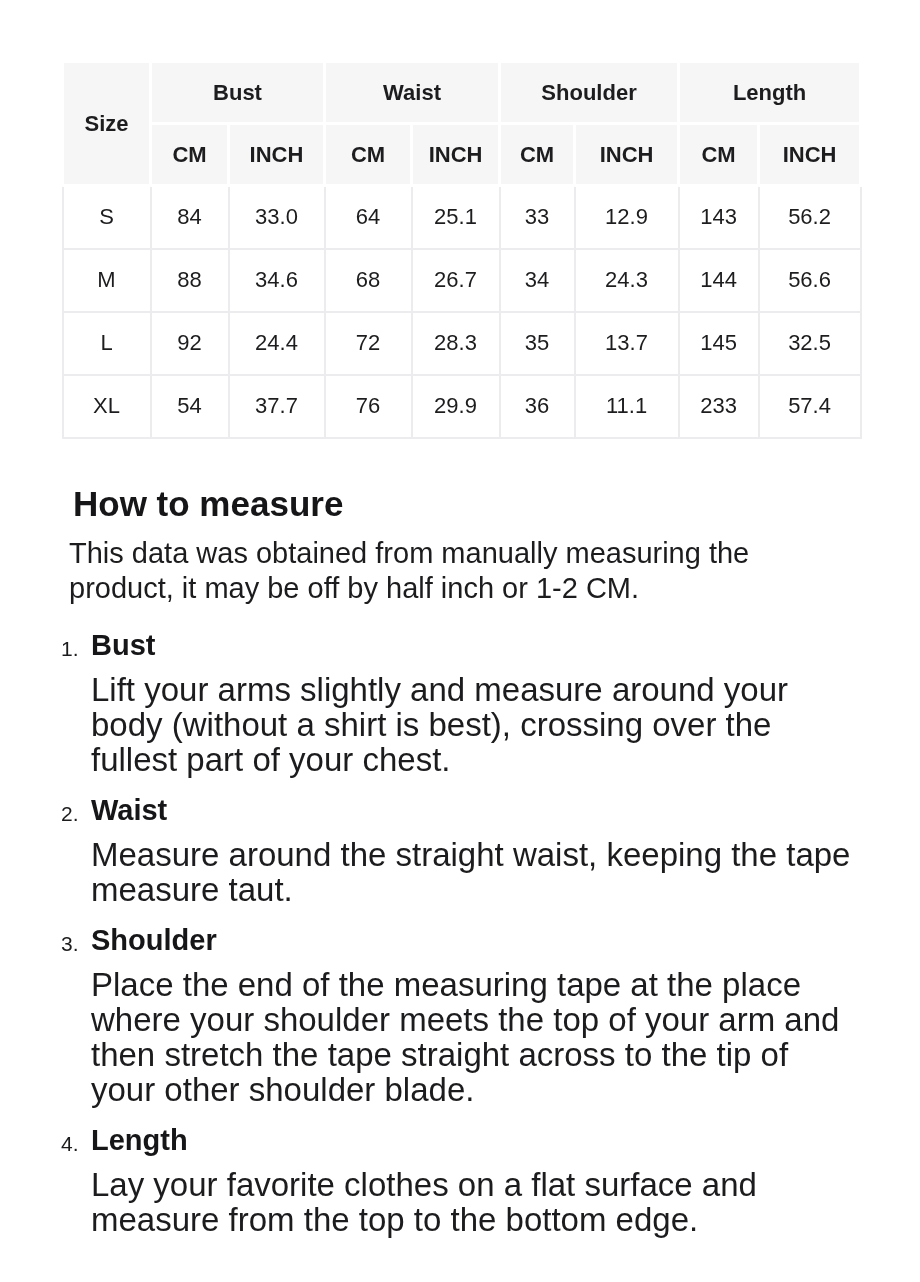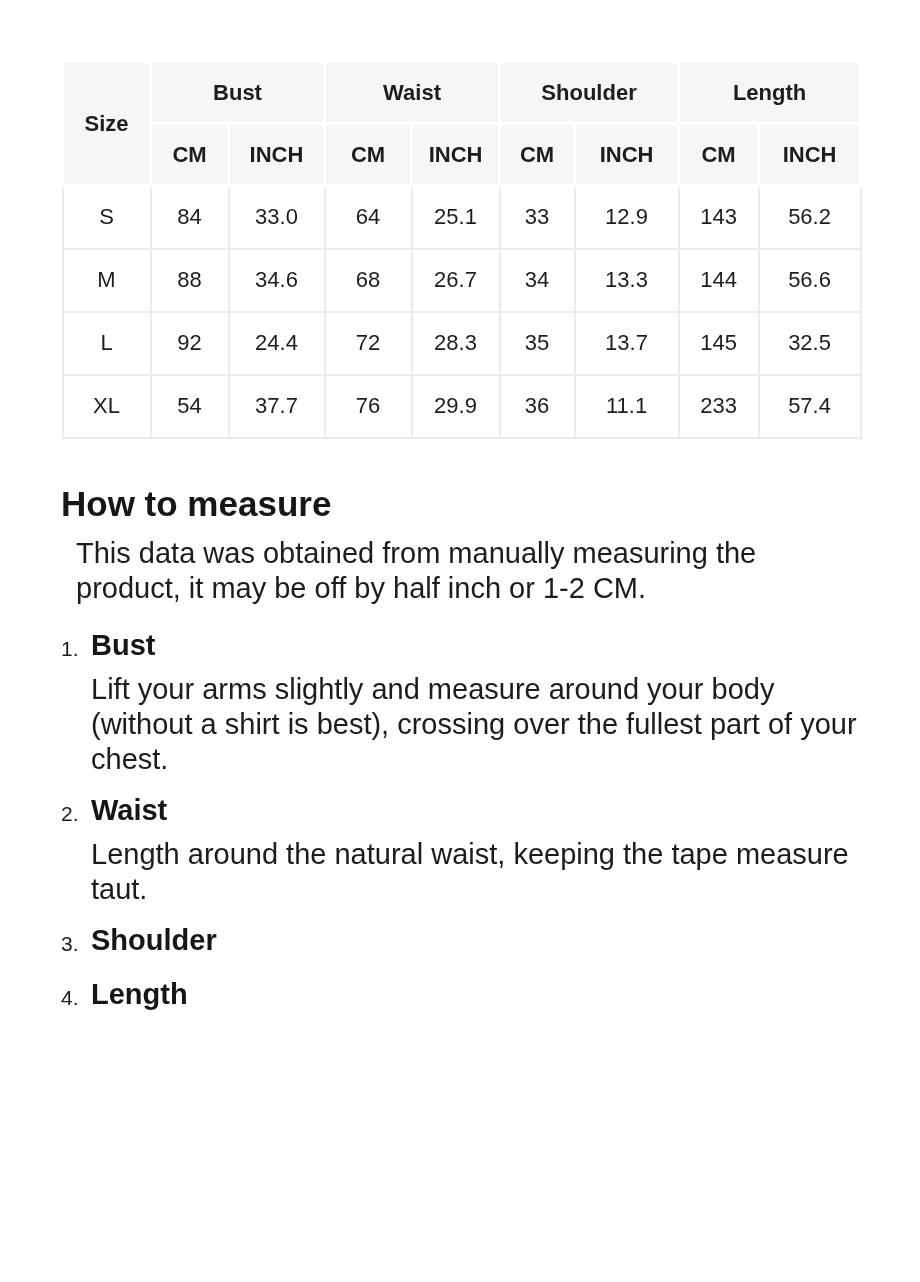--- a/index.html
+++ b/index.html
@@ -41,28 +41,28 @@
   table.size-chart tbody td,
   table.size-chart tbody th {
     background: #ffffff;
     border: 2px solid #ececee;
     font-weight: 400;
     height: 63px;
   }
 
   
   .htm-title {
-    margin: 44px 0 0 0;
+    margin: 44px 0 0 12px;
     font-size: 35px;
     line-height: 41px;
     font-weight: 700;
     color: #161618;
   }
   .htm-intro {
-    margin: 12px 0 0 15px;
+    margin: 12px 0 0 8px;
     font-size: 29px;
     line-height: 35px;
     color: #1c1c1e;
   }
   ol.steps {
     list-style: none;
     margin: 22px 0 0 0;
     padding: 0;
   }
   ol.steps li.step {
@@ -84,21 +84,21 @@
   .step-body { flex: 1 1 auto; }
   .step-title {
     margin: 0;
     font-size: 29px;
     line-height: 35px;
     font-weight: 700;
     color: #161618;
   }
   .step-desc {
     margin: 9px 0 0 0;
-    font-size: 29px;
+    font-size: 33px;
     line-height: 35px;
     color: #1c1c1e;
   }
 </style>
 </head>
 <body>
 
 <div class="page">
 
   <table class="size-chart">
@@ -144,21 +144,21 @@
         <td>143</td>
         <td>56.2</td>
       </tr>
       <tr>
         <td>M</td>
         <td>88</td>
         <td>34.6</td>
         <td>68</td>
         <td>26.7</td>
         <td>34</td>
-        <td>13.3</td>
+        <td>24.3</td>
         <td>144</td>
         <td>56.6</td>
       </tr>
       <tr>
         <td>L</td>
         <td>92</td>
         <td>24.4</td>
         <td>72</td>
         <td>28.3</td>
         <td>35</td>
@@ -188,30 +188,32 @@
       <span class="step-num">1.</span>
       <div class="step-body">
         <h3 class="step-title">Bust</h3>
         <p class="step-desc">Lift your arms slightly and measure around your body (without a shirt is best), crossing over the fullest part of your chest.</p>
       </div>
     </li>
     <li class="step">
       <span class="step-num">2.</span>
       <div class="step-body">
         <h3 class="step-title">Waist</h3>
-        <p class="step-desc">Length around the natural waist, keeping the tape measure taut.</p>
+        <p class="step-desc">Measure around the straight waist, keeping the tape measure taut.</p>
       </div>
     </li>
     <li class="step">
       <span class="step-num">3.</span>
       <div class="step-body">
         <h3 class="step-title">Shoulder</h3>
+        <p class="step-desc">Place the end of the measuring tape at the place where your shoulder meets the top of your arm and then stretch the tape straight across to the tip of your other shoulder blade.</p>
       </div>
     </li>
     <li class="step">
       <span class="step-num">4.</span>
       <div class="step-body">
         <h3 class="step-title">Length</h3>
+        <p class="step-desc">Lay your favorite clothes on a flat surface and measure from the top to the bottom edge.</p>
       </div>
     </li>
   </ol>
 
 </div>
 
 </body></html>

